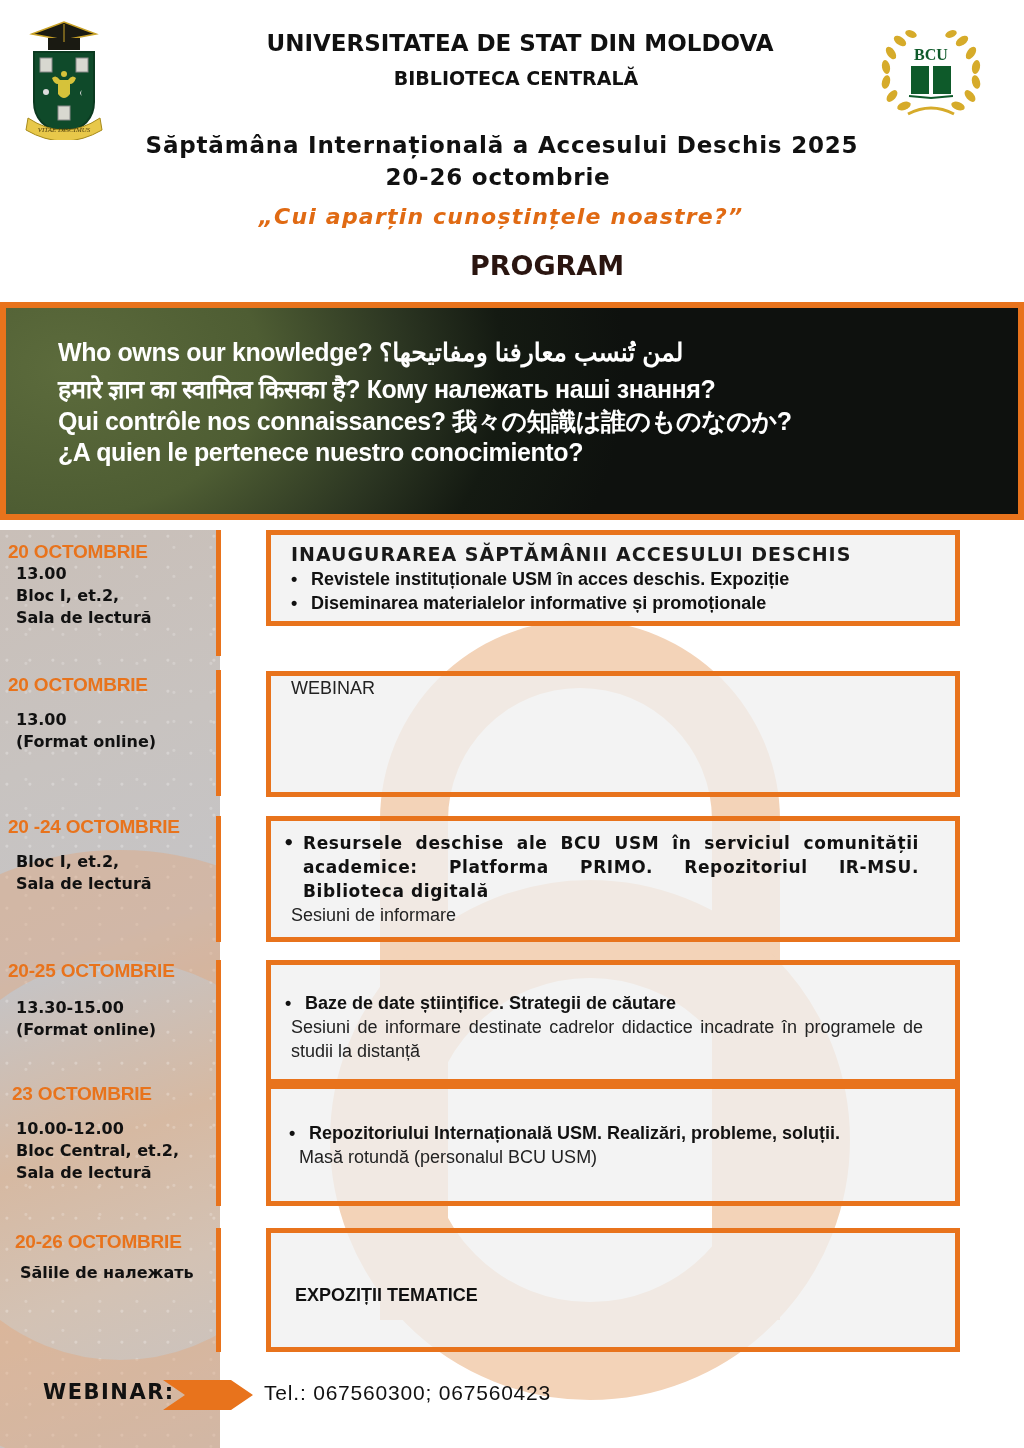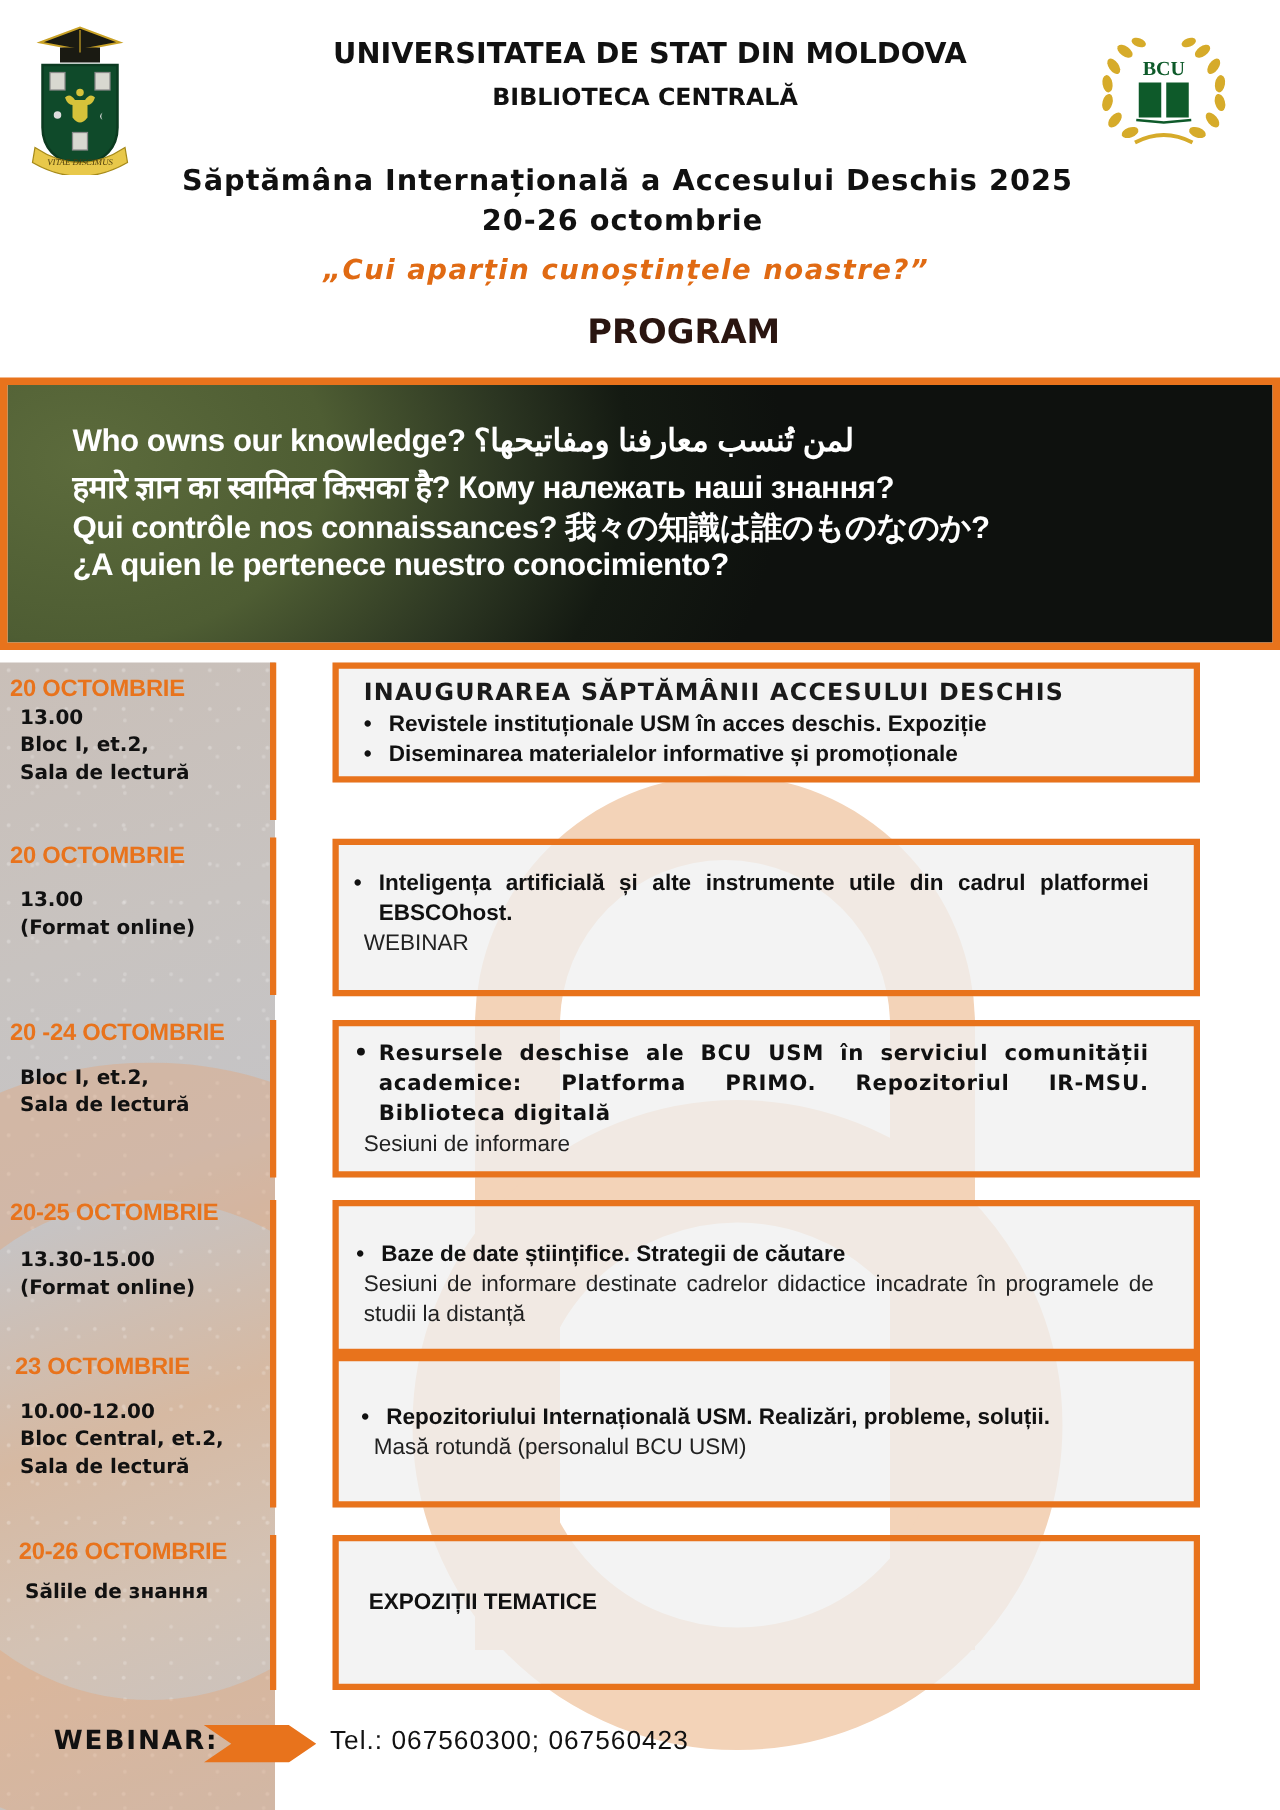--- a/index.html
+++ b/index.html
@@ -179,36 +179,33 @@
   <div class="date-title">23 OCTOMBRIE</div>
   <div style="height:13px;"></div>
   <div class="date-detail" style="padding-left:4px;">10.00-12.00</div>
   <div class="date-detail" style="padding-left:4px;">Bloc Central, et.2,</div>
   <div class="date-detail" style="padding-left:4px;">Sala de lectură</div>
 </div>
 
 <div class="date-block" style="top:1231px; left:15px;">
   <div class="date-title">20-26 OCTOMBRIE</div>
   <div style="height:9px;"></div>
-  <div class="date-detail" style="padding-left:5px;">Sălile de знання</div>
+  <div class="date-detail" style="padding-left:5px;">Sălile de належать</div>
 </div>
 <div class="vbar" style="top:1228px; height:124px;"></div>
 
 <div class="event-box" style="top:530px; height:96px;">
   <div class="event-head">INAUGURAREA SĂPTĂMÂNII ACCESULUI DESCHIS</div>
   <ul class="ev-list" style="padding-left:16px; margin-top:2px;">
     <li class="ev-item" style="text-align:left;">Revistele instituționale USM în acces deschis. Expoziție</li>
     <li class="ev-item" style="text-align:left;">Diseminarea materialelor informative și promoționale</li>
   </ul>
 </div>
 
 <div class="event-box" style="top:671px; height:126px;">
-  <ul class="ev-list" style="padding-top:18px; padding-left:8px; padding-right:36px;">
-    <li class="ev-item">Inteligența artificială și alte instrumente utile din cadrul platformei EBSCOhost.</li>
-  </ul>
   <div class="ev-note">WEBINAR</div>
 </div>
 
 <div class="event-box ev-spaced" style="top:816px; height:126px;">
   <ul class="ev-list" style="padding-top:10px; padding-left:8px; padding-right:36px;">
     <li class="ev-item">Resursele deschise ale BCU USM în serviciul comunității academice: Platforma PRIMO. Repozitoriul IR-MSU. Biblioteca digitală</li>
   </ul>
   <div class="ev-note">Sesiuni de informare</div>
 </div>
 
@@ -220,20 +217,20 @@
 </div>
 
 <div class="event-box" style="top:1084px; height:122px;">
   <ul class="ev-list" style="padding-top:32px; padding-left:14px;">
     <li class="ev-item" style="text-align:left;">Repozitoriului Internațională USM. Realizări, probleme, soluții.</li>
   </ul>
   <div class="ev-note" style="padding-left:28px;">Masă rotundă (personalul BCU USM)</div>
 </div>
 
 <div class="event-box" style="top:1228px; height:124px;">
-  <div class="ev-plain-head" style="padding-top:38px;">EXPOZIȚII TEMATICE</div>
+  <div class="ev-plain-head" style="padding-top:52px;">EXPOZIȚII TEMATICE</div>
 </div>
 
 <div class="detalii">WEBINAR:</div>
 <svg class="chev" viewBox="0 0 90 30">
   <polygon points="0,0 68,0 90,15 68,30 0,30 22,15" fill="#e8731c"></polygon>
 </svg>
 <div class="tel">Tel.: 067560300; 067560423</div>
 
 </body></html>

